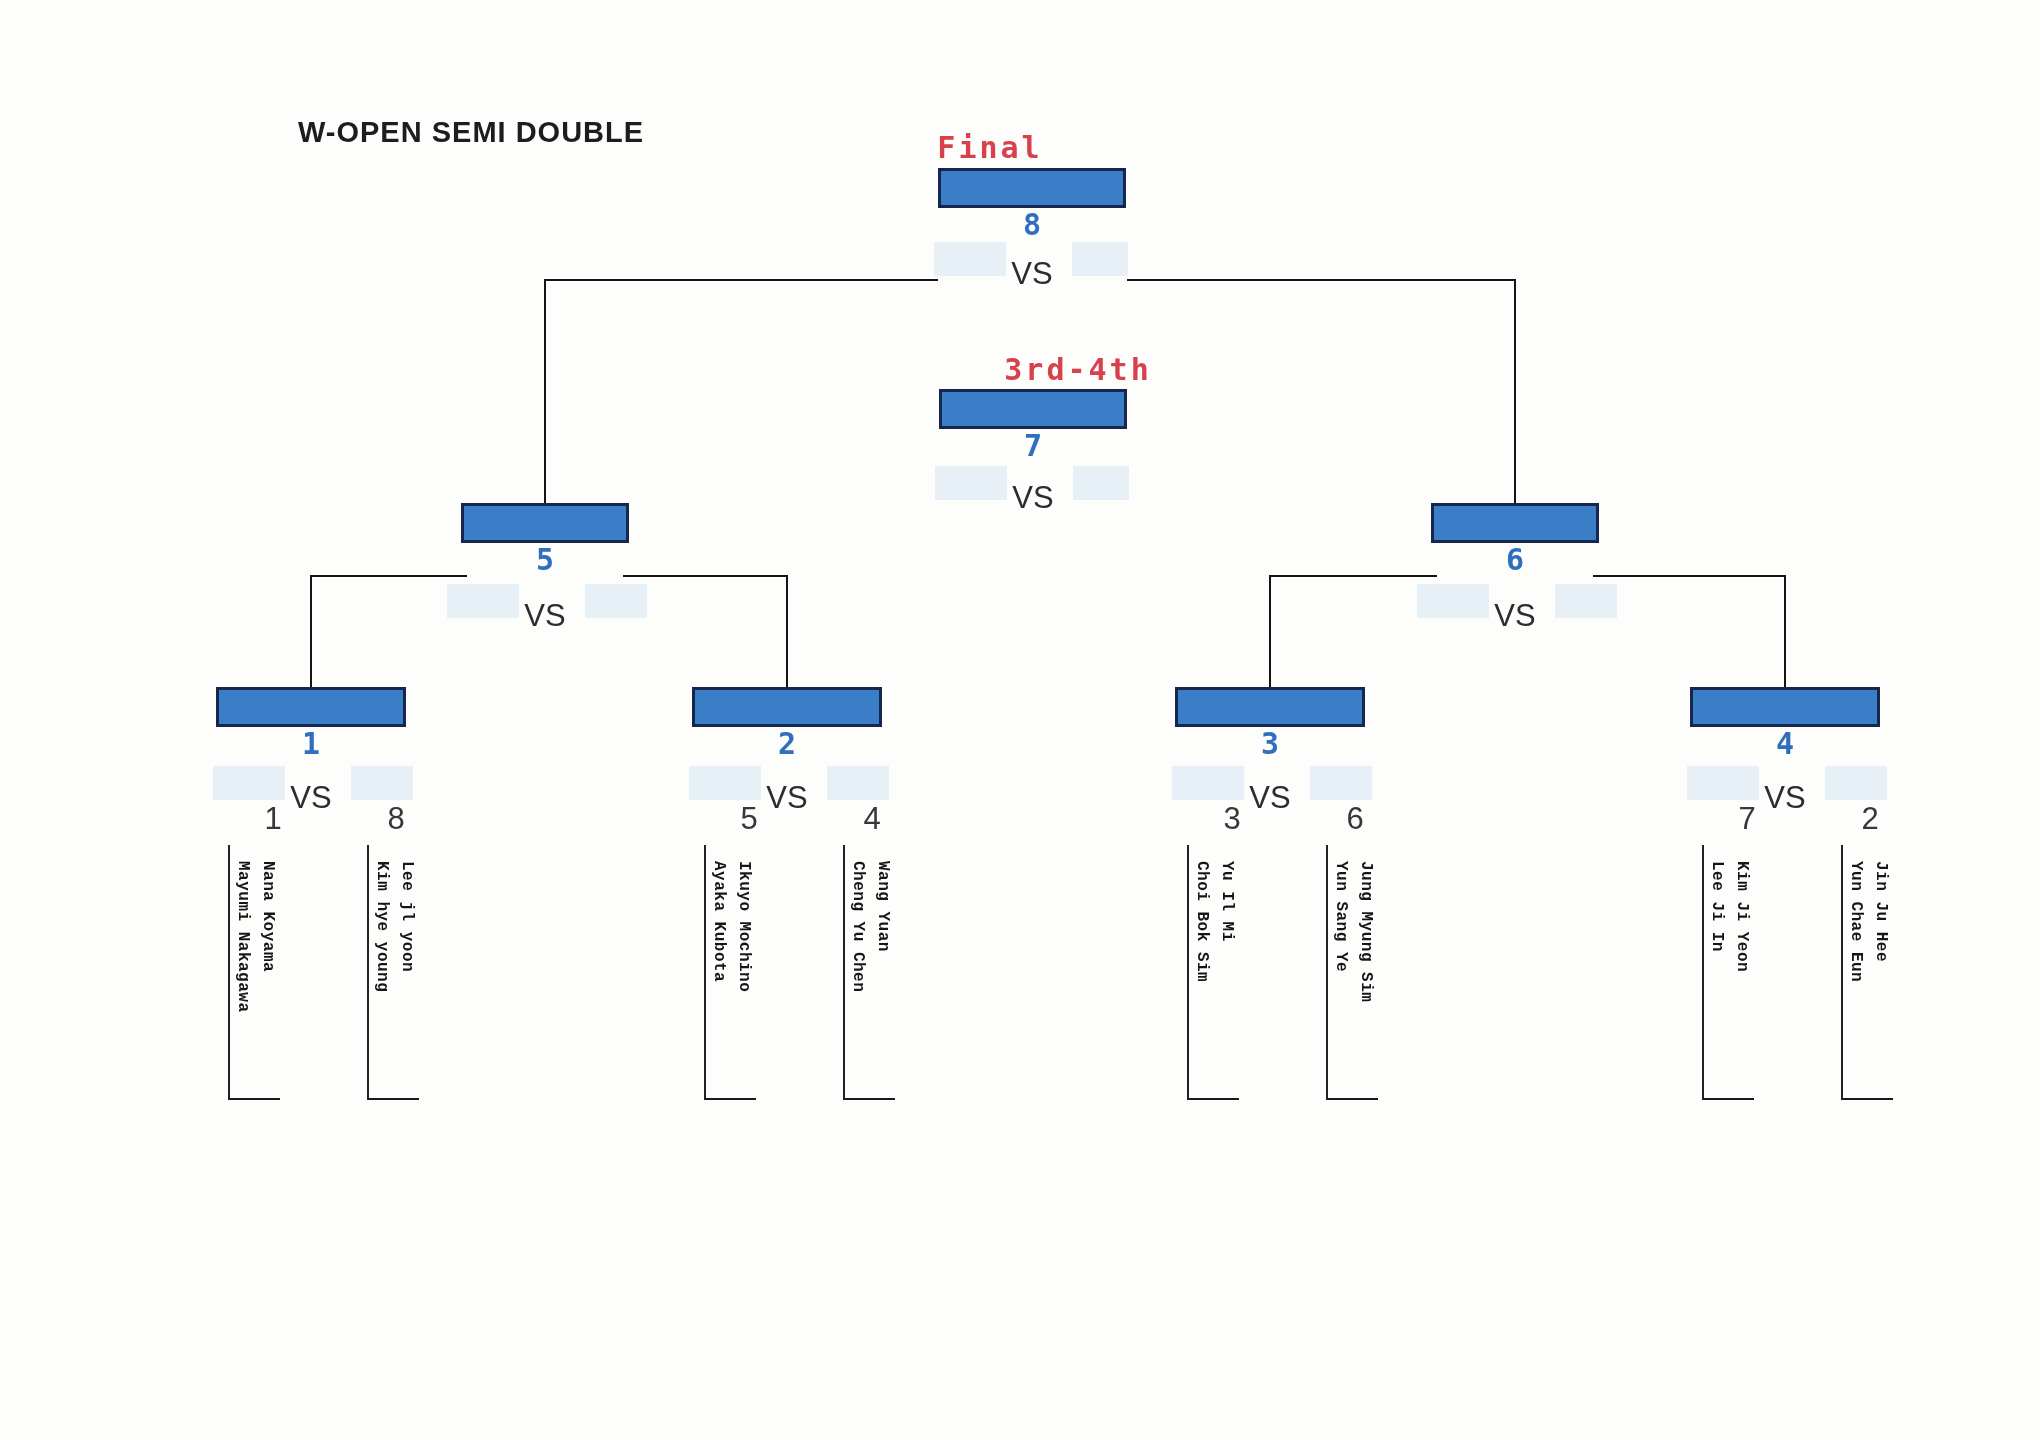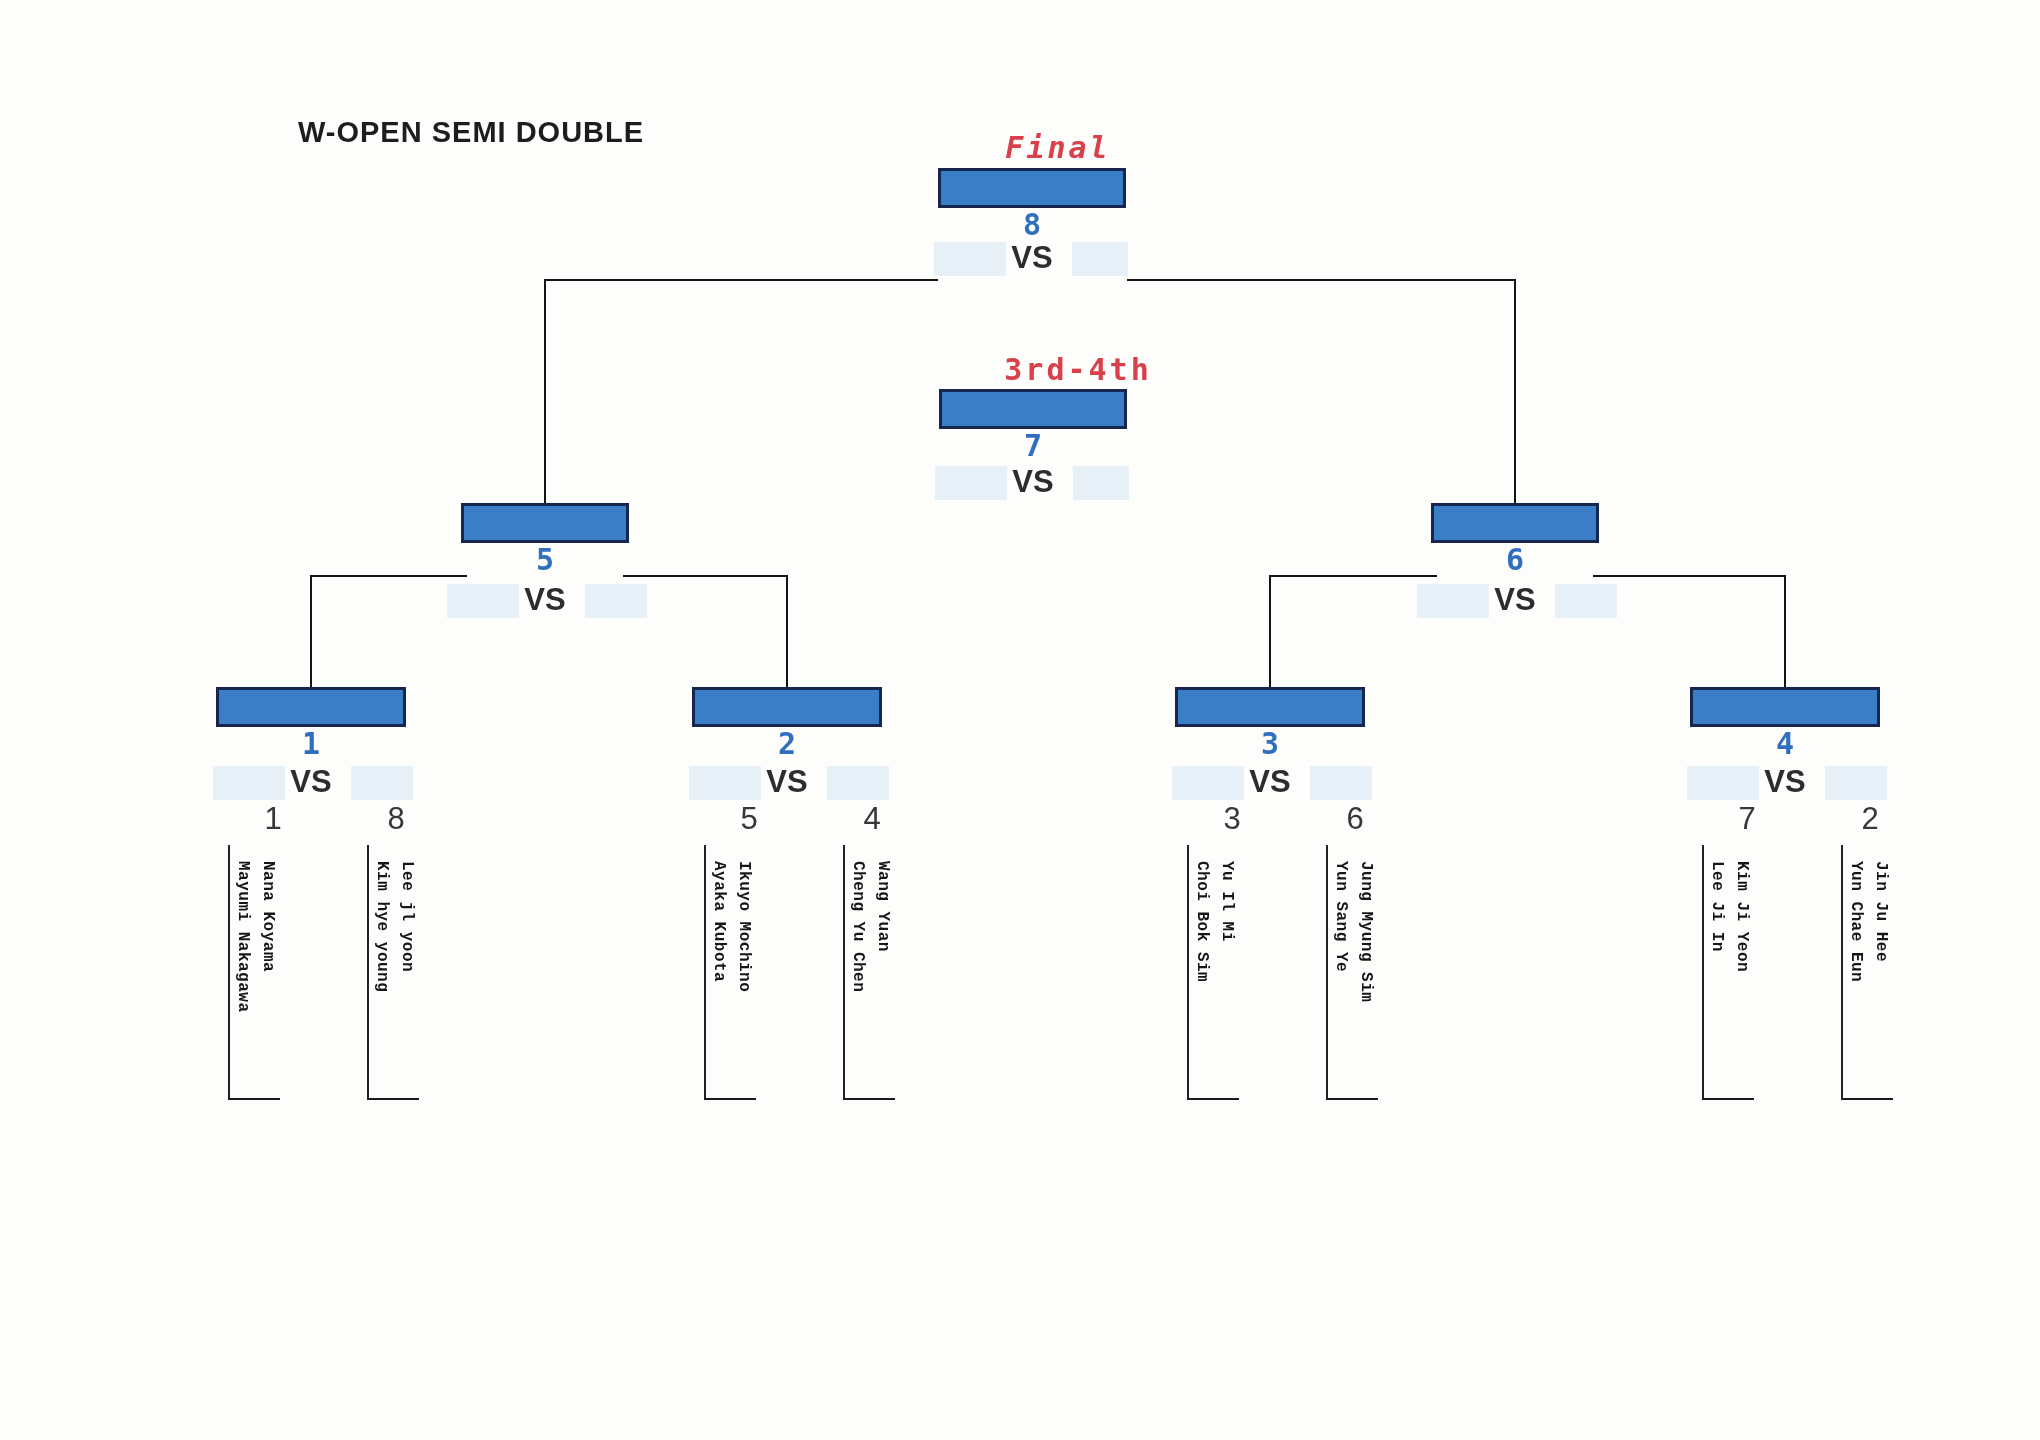--- a/index.html
+++ b/index.html
@@ -16,22 +16,22 @@
     letter-spacing:3px;color:#d8414b;font-family:"DejaVu Sans Mono", monospace;
   }
   .bar{
     position:absolute;height:40px;background:#3a7ec8;border:3px solid #16264d;box-sizing:border-box;
   }
   .mnum{
     position:absolute;width:120px;text-align:center;font-size:30px;font-weight:bold;
     color:#2f6fbe;font-family:"DejaVu Sans Mono", monospace;
   }
   .vs{
-    position:absolute;width:120px;text-align:center;font-size:31px;font-weight:700;
-    color:#2d2d2d;font-family:"Liberation Sans", sans-serif;
+    position:absolute;width:120px;text-align:center;font-size:31px;font-weight:400;
+    color:#2d2d2d;font-family:"Liberation Sans", sans-serif;margin-top:16px;
   }
   .lightbox{position:absolute;height:34px;background:#e7f0f6;}
   .seed{
     position:absolute;width:60px;text-align:center;font-size:31px;color:#373737;
     font-family:"Liberation Sans", sans-serif;
   }
   .hline{position:absolute;height:2px;background:#141414;}
   .vline{position:absolute;width:2px;background:#141414;}
   .pair-cell{
     position:absolute;width:255px;height:52px;box-sizing:border-box;
@@ -43,21 +43,21 @@
     color:#161616;font-family:"Liberation Mono", monospace;letter-spacing:0.5px;
   }
 </style>
 </head>
 <body>
 
 <div class="page">
 
   <div class="title" style="left:298px;top:116px;">W-OPEN SEMI DOUBLE</div>
 
-  <div class="round-label" style="left:948px;top:130px;font-style:italic;">Final</div>
+  <div class="round-label" style="left:880px;top:130px;">Final</div>
   <div class="bar" style="left:938px;top:168px;width:188px;"></div>
   <div class="mnum" style="left:972px;top:207px;">8</div>
   <div class="lightbox" style="left:934px;top:242px;width:72px;"></div>
   <div class="lightbox" style="left:1072px;top:242px;width:56px;"></div>
   <div class="vs" style="left:972px;top:240px;">VS</div>
 
   <div class="round-label" style="left:968px;top:352px;">3rd-4th</div>
   <div class="bar" style="left:939px;top:389px;width:188px;"></div>
   <div class="mnum" style="left:973px;top:428px;">7</div>
   <div class="lightbox" style="left:935px;top:466px;width:72px;"></div>

